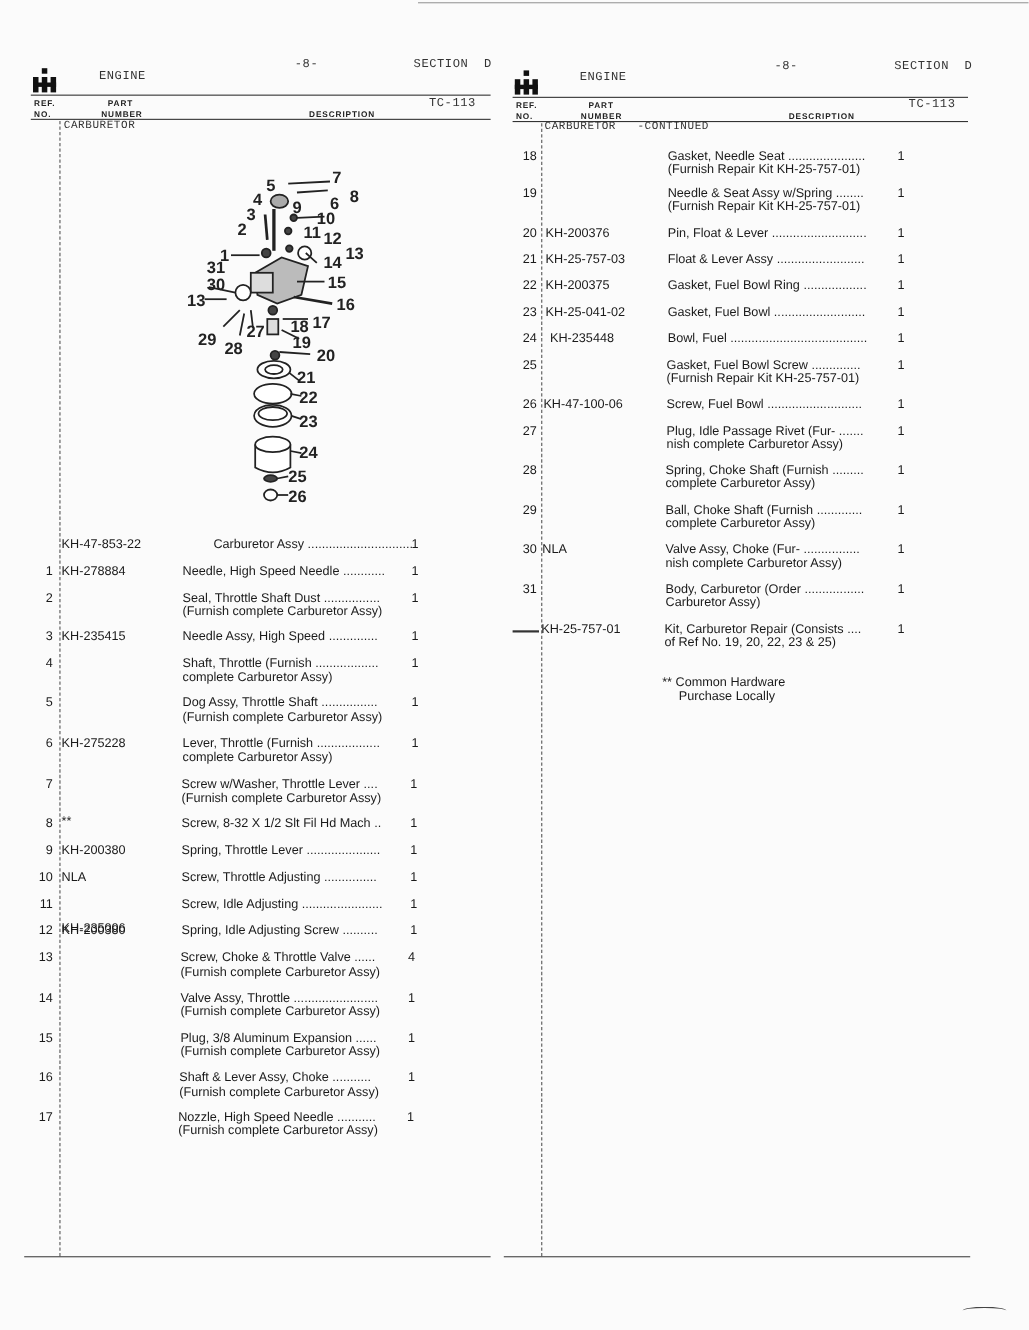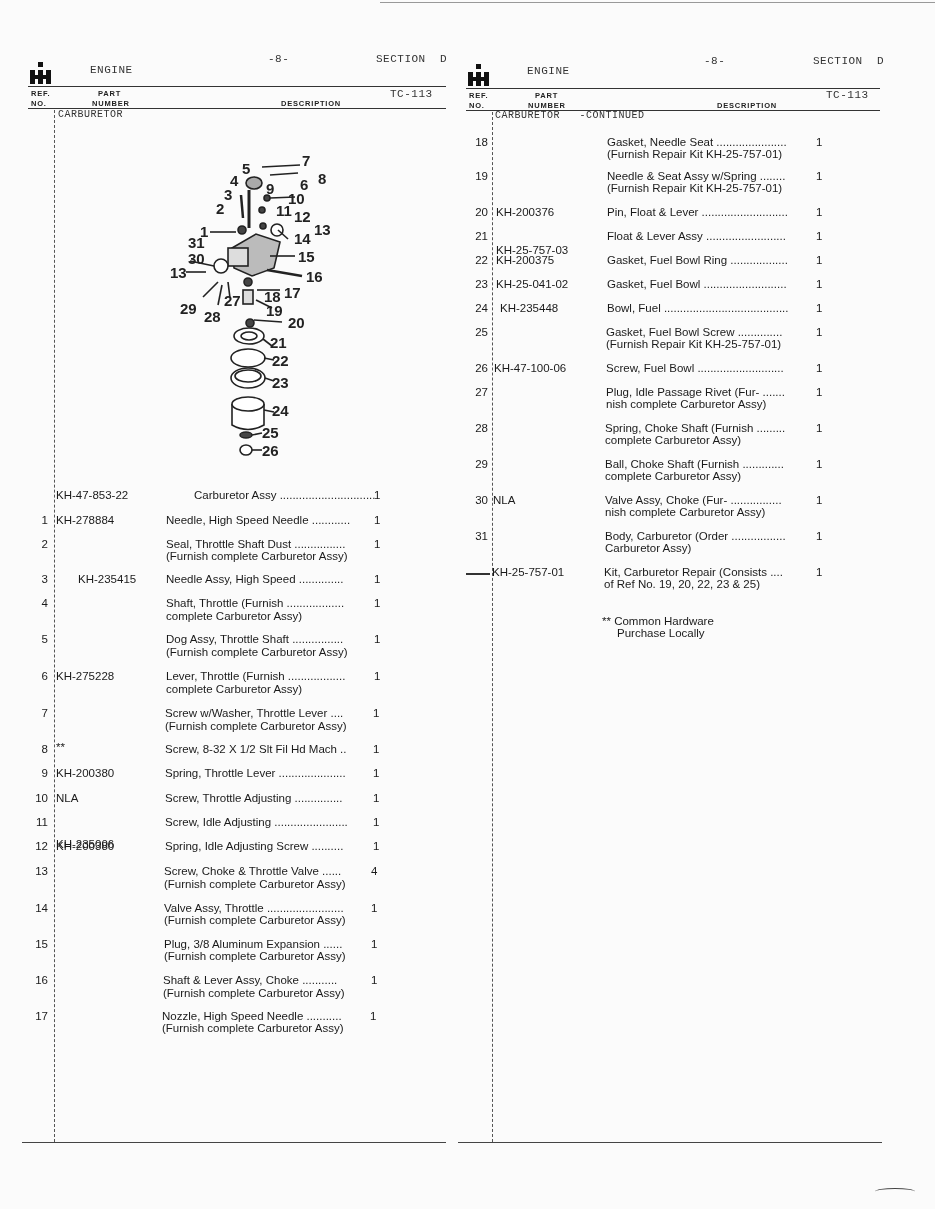--- a/index.html
+++ b/index.html
@@ -144,21 +144,21 @@
     </div>
     <div>
       <span class="ref" style="left:26px;top:538px;">2</span>
       <span class="pn" style="left:56px;top:538px;"></span>
       <span class="desc" style="left:166px;top:538px;">Seal, Throttle Shaft Dust ................</span>
       <span class="desc" style="left:166px;top:550px;">(Furnish complete Carburetor Assy)</span>
       <span class="qty" style="left:374px;top:538px;">1</span>
     </div>
     <div>
       <span class="ref" style="left:26px;top:573px;">3</span>
-      <span class="pn" style="left:56px;top:573px;padding-left:22px;">KH-235415</span>
+      <span class="pn" style="left:56px;top:573px;">KH-235415</span>
       <span class="desc" style="left:166px;top:573px;">Needle Assy, High Speed ..............</span>
       <span class="qty" style="left:374px;top:573px;">1</span>
     </div>
     <div>
       <span class="ref" style="left:26px;top:597px;">4</span>
       <span class="pn" style="left:56px;top:597px;"></span>
       <span class="desc" style="left:166px;top:597px;">Shaft, Throttle (Furnish ..................</span>
       <span class="desc" style="left:166px;top:610px;">complete Carburetor Assy)</span>
       <span class="qty" style="left:374px;top:597px;">1</span>
     </div>
@@ -290,21 +290,21 @@
       <span class="qty" style="left:816px;top:170px;">1</span>
     </div>
     <div>
       <span class="ref" style="left:466px;top:206px;">20</span>
       <span class="pn" style="left:496px;top:206px;">KH-200376</span>
       <span class="desc" style="left:607px;top:206px;">Pin, Float &amp; Lever ...........................</span>
       <span class="qty" style="left:816px;top:206px;">1</span>
     </div>
     <div>
       <span class="ref" style="left:466px;top:230px;">21</span>
-      <span class="pn" style="left:496px;top:244px;">KH-25-757-03</span>
+      <span class="pn" style="left:496px;top:230px;">KH-25-757-03</span>
       <span class="desc" style="left:607px;top:230px;">Float &amp; Lever Assy .........................</span>
       <span class="qty" style="left:816px;top:230px;">1</span>
     </div>
     <div>
       <span class="ref" style="left:466px;top:254px;">22</span>
       <span class="pn" style="left:496px;top:254px;">KH-200375</span>
       <span class="desc" style="left:607px;top:254px;">Gasket, Fuel Bowl Ring ..................</span>
       <span class="qty" style="left:816px;top:254px;">1</span>
     </div>
     <div>

